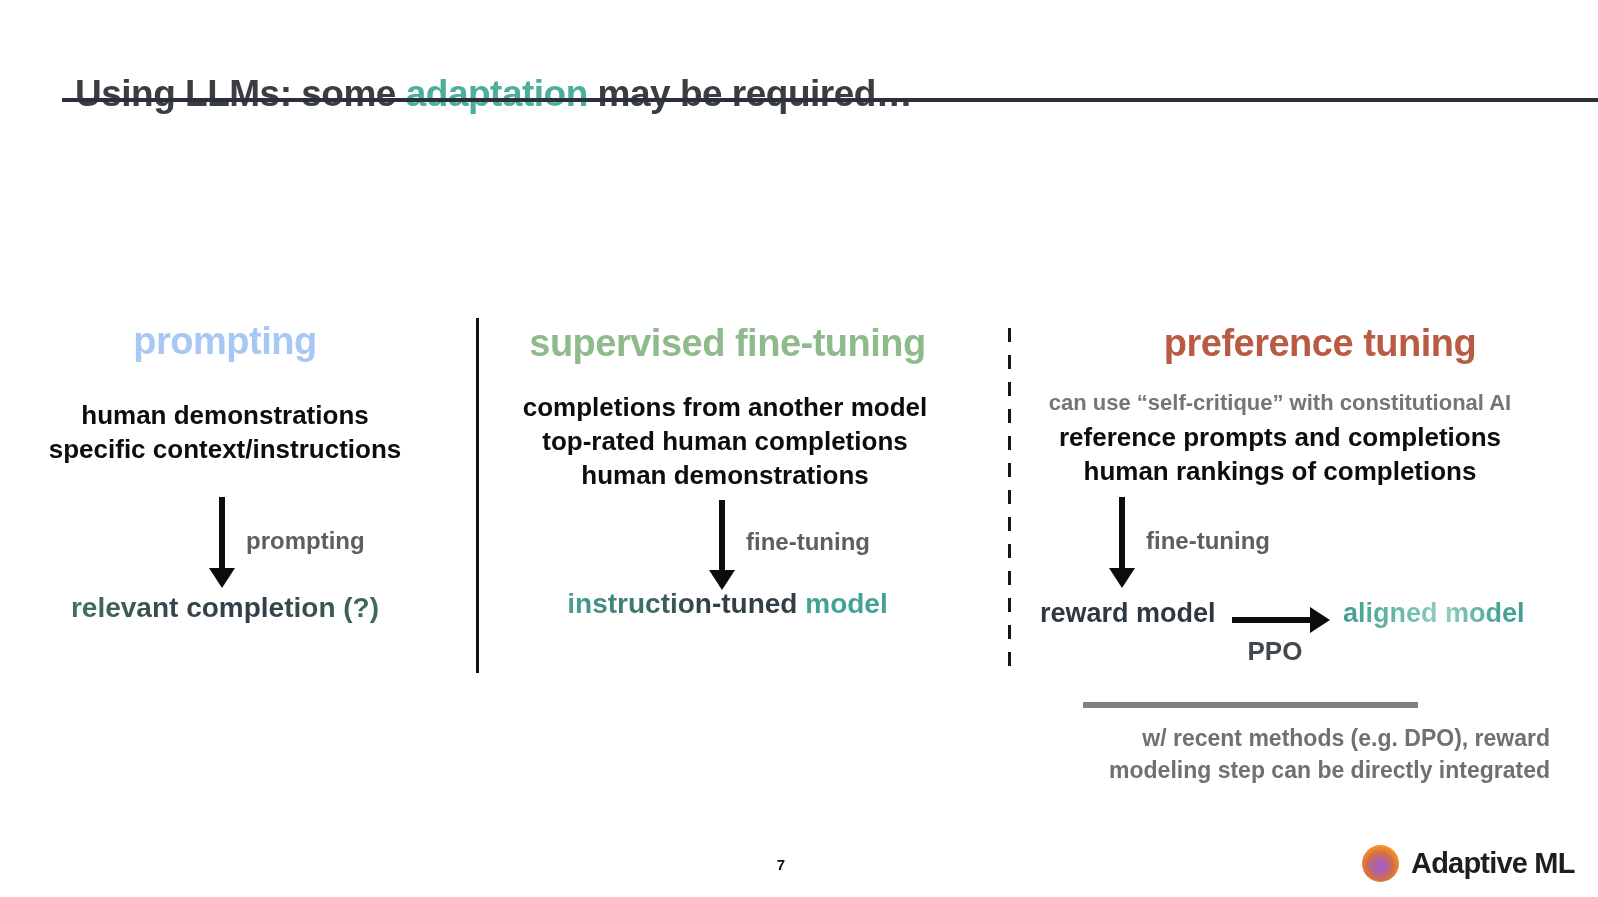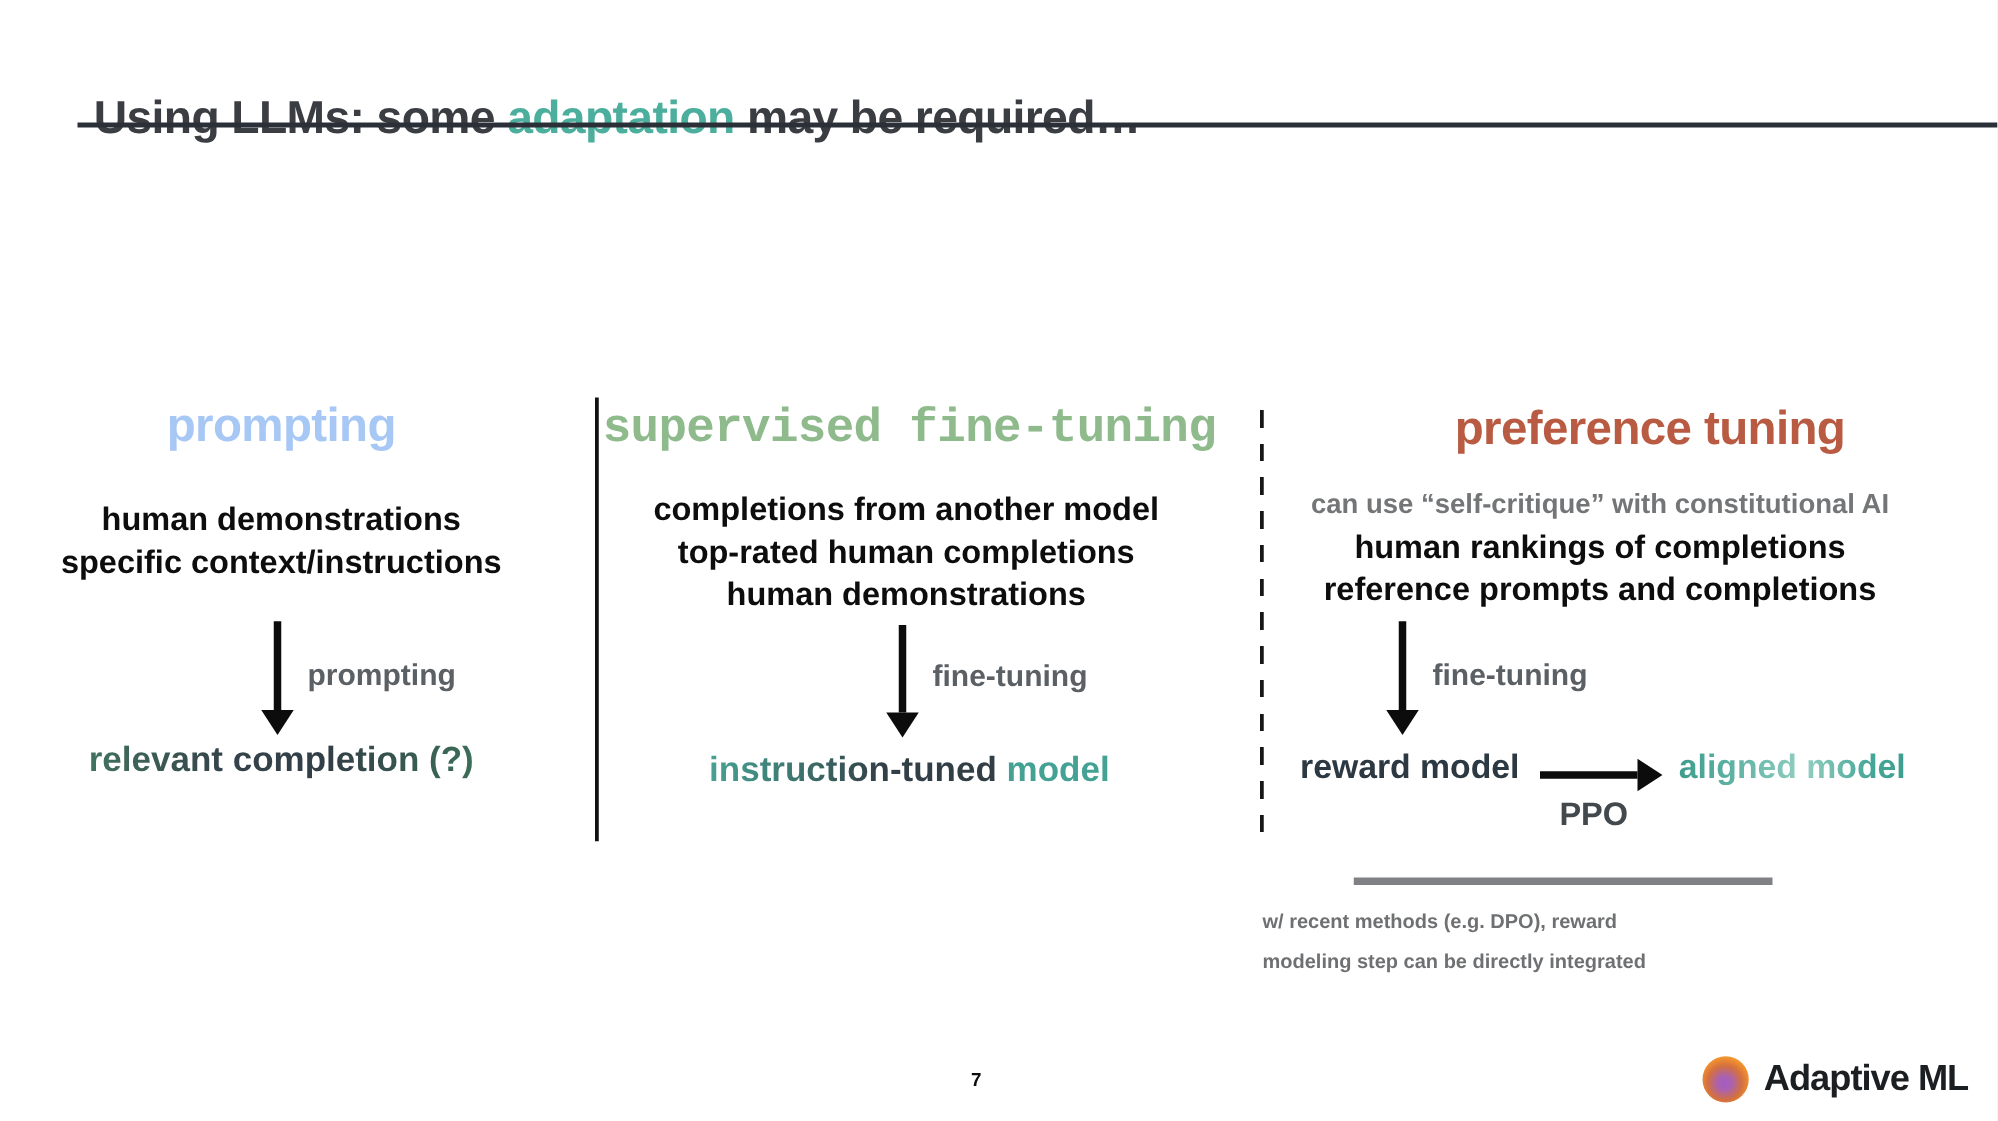--- a/index.html
+++ b/index.html
@@ -37,21 +37,21 @@
   .varrow .shaft { width:6px; flex:1; background:#0c0c0c; }
   .varrow .head  { width:0; height:0; border-left:13px solid transparent; border-right:13px solid transparent; border-top:20px solid #0c0c0c; }
   .harrow { position:absolute; height:26px; display:flex; flex-direction:row; align-items:center; }
   .harrow .shaft { height:6px; flex:1; background:#0c0c0c; }
   .harrow .head  { width:0; height:0; border-top:13px solid transparent; border-bottom:13px solid transparent; border-left:20px solid #0c0c0c; }
   
   .v-solid  { position:absolute; left:476px; top:318px; width:3px; height:355px; background:#111111; }
   .v-dashed { position:absolute; left:1008px; top:328px; width:3px; height:348px;
               background:repeating-linear-gradient(to bottom,#161616 0px,#161616 14px,transparent 14px,transparent 27px); }
   .h-bar { position:absolute; left:1083px; top:702px; width:335px; height:6px; background:#7f8184; }
-  .footnote { position:absolute; left:1010px; top:722px; width:540px; text-align:left; font-size:16px; line-height:32px; color:#6e7072; }
+  .footnote { position:absolute; left:1010px; top:722px; width:540px; text-align:right; font-size:23px; line-height:32px; color:#6e7072; }
   
   .page-num { position:absolute; left:741px; top:856px; width:80px; text-align:center; font-size:15px; color:#0d0d0d; }
   .logo { position:absolute; left:1362px; top:845px; display:flex; align-items:center; gap:12px; }
   .logo-sphere { width:37px; height:37px; border-radius:50%;
     background:radial-gradient(circle at 48% 58%, #a55bc4 0%, #aa62ae 20%, #d4703f 48%, #ef8f30 68%, #f1a13d 80%, #c05415 100%); }
   .logo-text { font-size:29px; letter-spacing:-0.8px; color:#1c1f22; white-space:nowrap; }
 </style>
 </head>
 <body>
 
@@ -68,40 +68,40 @@
   </div>
   <div class="varrow" style="left:209px; top:497px; height:91px;">
     <div class="shaft"></div>
     <div class="head"></div>
   </div>
   <div class="arrow-label" style="left:246px; top:527px;">prompting</div>
   <div class="result" style="left:0px; top:592px; width:450px;"><span class="grad-text g-relevant">relevant completion (?)</span></div>
 
   <div class="v-solid"></div>
 
-  <div class="col-heading h-green" style="left:480px; top:322px; width:495px;font-family:Liberation Mono, monospace;">supervised fine-tuning</div>
+  <div class="col-heading h-green" style="left:480px; top:322px; width:495px;">supervised fine-tuning</div>
   <div class="inputs" style="left:465px; top:390px; width:520px;">
     <div>completions from another model</div>
     <div>top-rated human completions</div>
     <div>human demonstrations</div>
   </div>
   <div class="varrow" style="left:709px; top:500px; height:90px;">
     <div class="shaft"></div>
     <div class="head"></div>
   </div>
   <div class="arrow-label" style="left:746px; top:528px;">fine-tuning</div>
-  <div class="result" style="left:480px; top:600px; width:495px;"><span class="grad-text g-instr">instruction-tuned</span><span class="t-model"> model</span></div>
+  <div class="result" style="left:480px; top:588px; width:495px;"><span class="grad-text g-instr">instruction-tuned</span><span class="t-model"> model</span></div>
 
   <div class="v-dashed"></div>
 
   <div class="col-heading h-rust" style="left:1070px; top:322px; width:500px;">preference tuning</div>
   <div class="gray-note" style="left:1010px; top:390px; width:540px;">can use “self-critique” with constitutional AI</div>
   <div class="inputs" style="left:1010px; top:420px; width:540px;">
+    <div>reference prompts and completions</div>
     <div>human rankings of completions</div>
-    <div>reference prompts and completions</div>
   </div>
   <div class="varrow" style="left:1109px; top:497px; height:91px;">
     <div class="shaft"></div>
     <div class="head"></div>
   </div>
   <div class="arrow-label" style="left:1146px; top:527px;">fine-tuning</div>
 
   <div class="reward" style="left:1040px; top:598px;">reward model</div>
   <div class="harrow" style="left:1232px; top:607px; width:98px;">
     <div class="shaft"></div>

